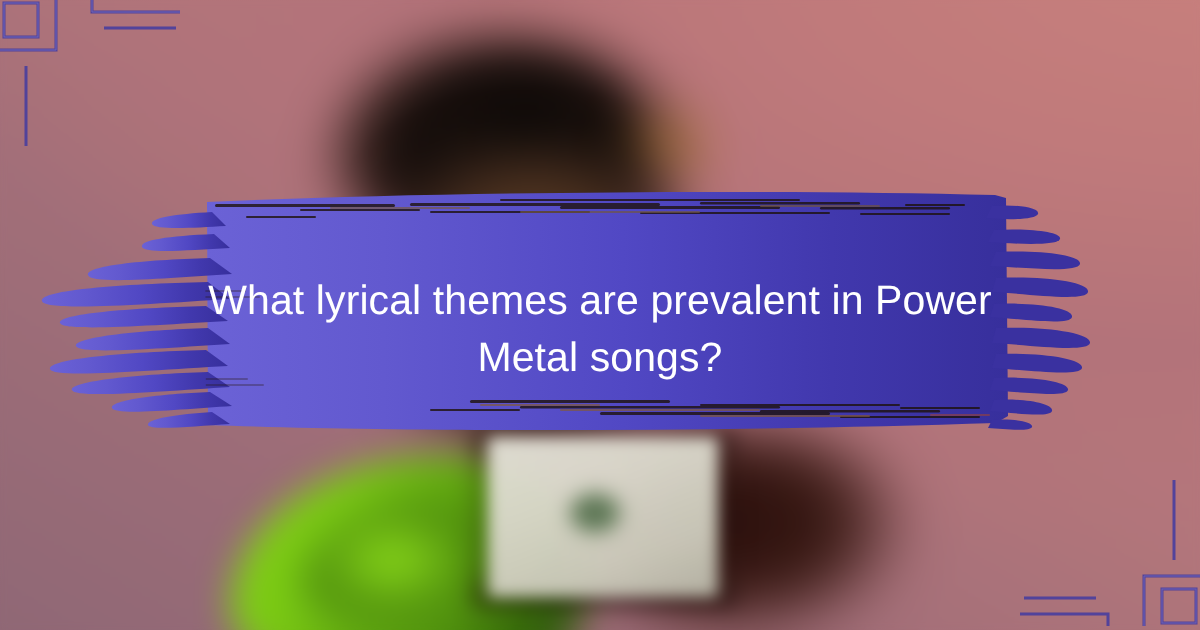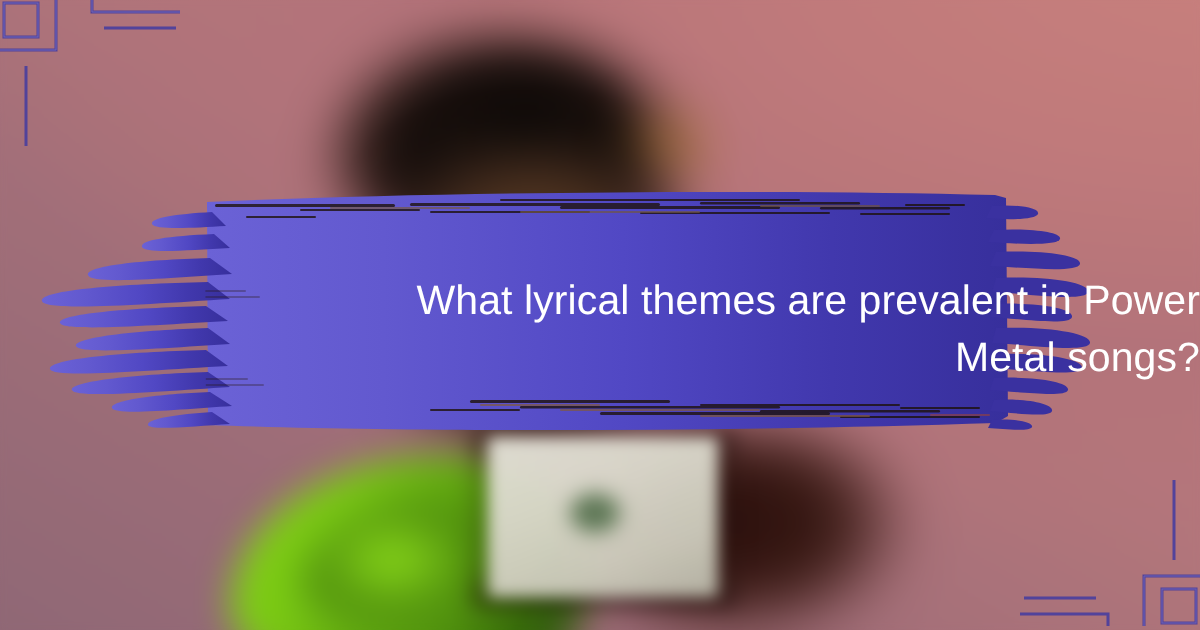--- a/index.html
+++ b/index.html
@@ -147,21 +147,21 @@
     left:0; top:178px;
     width:1200px; height:272px;
   }
   .banner svg { display:block; width:1200px; height:272px; }
 
   
   .headline {
     position:absolute;
     left:0; top:272px;
     width:1200px;
-    text-align:right;
+    text-align:center;
     color:#ffffff;
     font-family:"Liberation Sans", sans-serif;
     font-size:41px;
     font-weight:300;
     line-height:57px;
     letter-spacing:.1px;
     white-space:pre-line;
     text-rendering:geometricPrecision;
   }
 </style>

